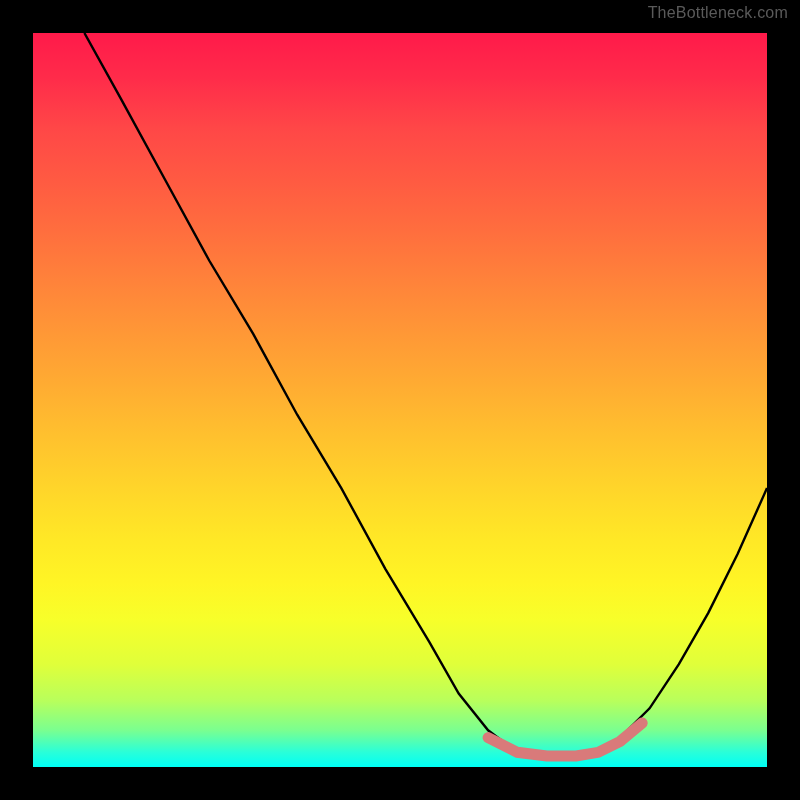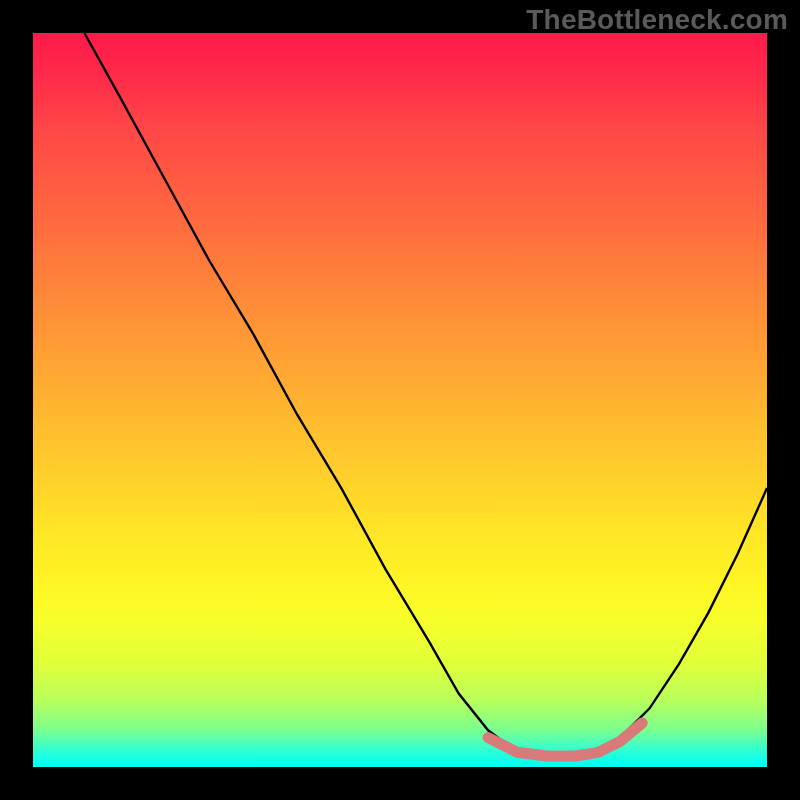--- a/index.html
+++ b/index.html
@@ -8,22 +8,22 @@
     height: 800px;
     background: #000;
     position: relative;
     font-family: Arial, sans-serif;
   }
   .attribution {
     position: absolute;
     top: 4px;
     right: 12px;
     color: #5a5a5a;
-    font-size: 28px;
-    font-weight: 700;
+    font-size: 16px;
+    font-weight: 400;
     letter-spacing: 0.2px;
   }
   .plot-area {
     position: absolute;
     left: 33px;
     top: 33px;
     width: 734px;
     height: 734px;
     overflow: hidden;
   }

